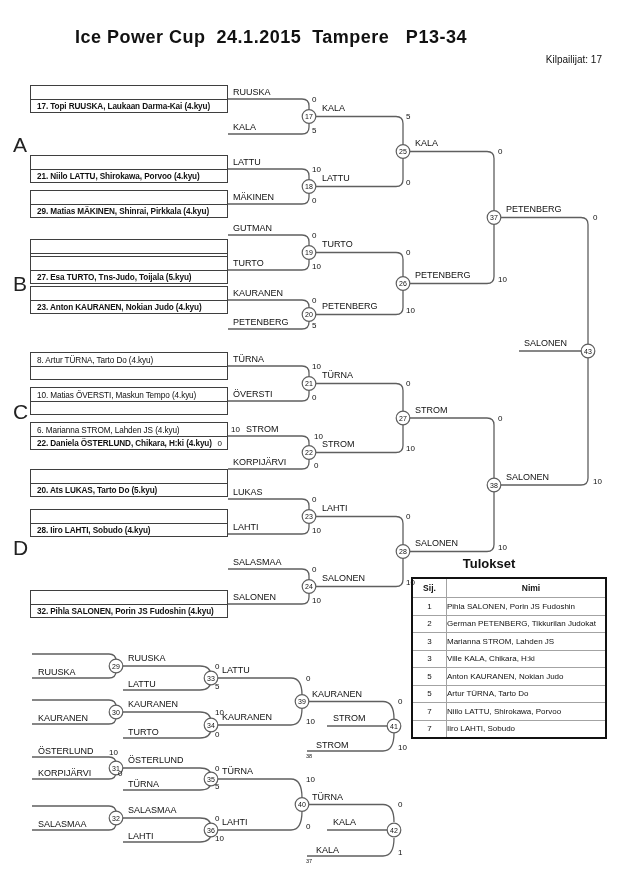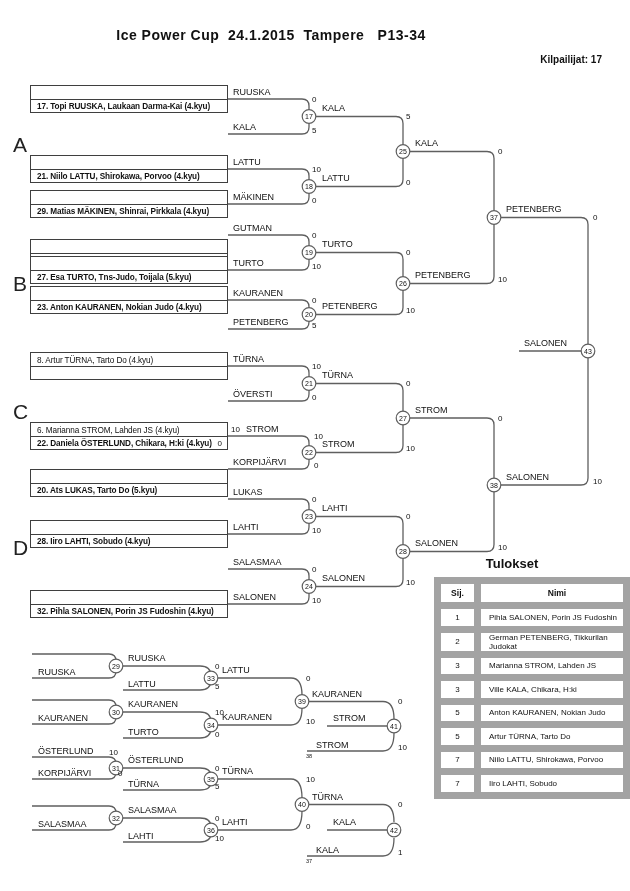--- a/index.html
+++ b/index.html
@@ -1,43 +1,43 @@
 <!DOCTYPE html>
 <html><head>
 <meta charset="utf-8">
 <style>
   html,body{margin:0;padding:0;background:#fff;}
   .page{position:relative;width:630px;height:891px;background:#fff;overflow:hidden;
         font-family:"Liberation Sans", sans-serif;color:#111;}
   .title{position:absolute;left:0;top:27px;width:542px;text-align:center;
-         font-size:14px;font-weight:bold;white-space:pre;letter-spacing:.5px;}
-  .competitors{position:absolute;right:28px;top:54px;font-size:10px;font-weight:bold;}
+         font-size:18px;font-weight:bold;white-space:pre;letter-spacing:.5px;}
+  .competitors{position:absolute;right:28px;top:54px;font-size:10px;font-weight:normal;}
   .secletter{position:absolute;left:13px;font-size:21px;color:#222;}
   .bx{position:absolute;left:30px;width:198px;height:28px;border:1.4px solid #3f3f3f;box-sizing:border-box;background:#fff;}
   .bx .div{position:absolute;left:0;right:0;top:12.5px;border-top:1.1px solid #3f3f3f;}
   .nm{position:absolute;left:6px;font-size:8.2px;white-space:nowrap;letter-spacing:-0.1px;}
   .nm.r1{top:2.5px;}
   .nm.r2{top:16px;font-weight:bold;}
   .inscore{position:absolute;right:5px;top:16px;font-size:8px;}
   svg{position:absolute;left:0;top:0;}
   svg path{fill:none;stroke:#5f5f5f;stroke-width:1.3px;}
   svg circle{fill:#fff;stroke:#5f5f5f;stroke-width:1.2px;}
   svg text{fill:#111;font-family:"Liberation Sans", sans-serif;}
   text.sc{font-size:8px;}
   text.wl{font-size:9px;}
   text.sl{font-size:9px;}
   text.il{font-size:9px;}
   text.cn{font-size:7px;text-anchor:middle;}
   text.src{font-size:5.5px;}
-  .results{position:absolute;left:434px;top:556px;width:156px;}
+  .results{position:absolute;left:411px;top:556px;width:156px;}
   .results .rtitle{width:100%;text-align:center;font-size:13px;font-weight:bold;margin-bottom:6px;}
   table.rtab{border-collapse:collapse;width:196px;border:2.4px solid #111;}
-  table.rtab td{border:7px solid #a3a3a3;font-size:8px;height:16.5px;padding:0;margin-top:25px;}
+  table.rtab td{border:1px solid #a3a3a3;font-size:8px;height:16.5px;padding:0;margin-top:25px;}
   table.rtab td.rank{width:33px;text-align:center;}
-  table.rtab td.name{padding-left:8px;}
+  table.rtab td.name{}
   table.rtab tr.hd td{font-weight:bold;text-align:center;height:18px;font-size:8.5px;}
   table.rtab tr.hd td.name{padding-left:10px;border-radius:9px;}
 </style>
 </head>
 <body>
 
 <div class="page">
 
   <div class="title">Ice Power Cup  24.1.2015  Tampere   P13-34</div>
   <div class="competitors">Kilpailijat: 17</div>
@@ -68,31 +68,35 @@
       <div class="nm r2">27. Esa TURTO, Tns-Judo, Toijala (5.kyu)</div>
     </div>
   <div class="bx" style="top:286px">
       <div class="div"></div>
       <div class="nm r2">23. Anton KAURANEN, Nokian Judo (4.kyu)</div>
     </div>
   <div class="bx" style="top:352px">
       <div class="div"></div>
       <div class="nm r1">8. Artur TÜRNA, Tarto Do (4.kyu)</div>
     </div>
+  <div class="bx" style="top:387px">
+      <div class="div"></div>
+      <div class="nm r1">10. Matias ÖVERSTI, Maskun Tempo (4.kyu)</div>
+    </div>
   <div class="bx" style="top:422px">
       <div class="div"></div>
       <div class="nm r1">6. Marianna STROM, Lahden JS (4.kyu)</div>
       <div class="nm r2">22. Daniela ÖSTERLUND, Chikara, H:ki (4.kyu)</div>
       <div class="inscore">0</div>
     </div>
   <div class="bx" style="top:469px">
       <div class="div"></div>
       <div class="nm r2">20. Ats LUKAS, Tarto Do (5.kyu)</div>
     </div>
-  <div class="bx" style="top:520px">
+  <div class="bx" style="top:509px">
       <div class="div"></div>
       <div class="nm r2">28. Iiro LAHTI, Sobudo (4.kyu)</div>
     </div>
   <div class="bx" style="top:590px">
       <div class="div"></div>
       <div class="nm r2">32. Pihla SALONEN, Porin JS Fudoshin (4.kyu)</div>
     </div>
 
   <svg width="630" height="891" viewBox="0 0 630 891">
 

